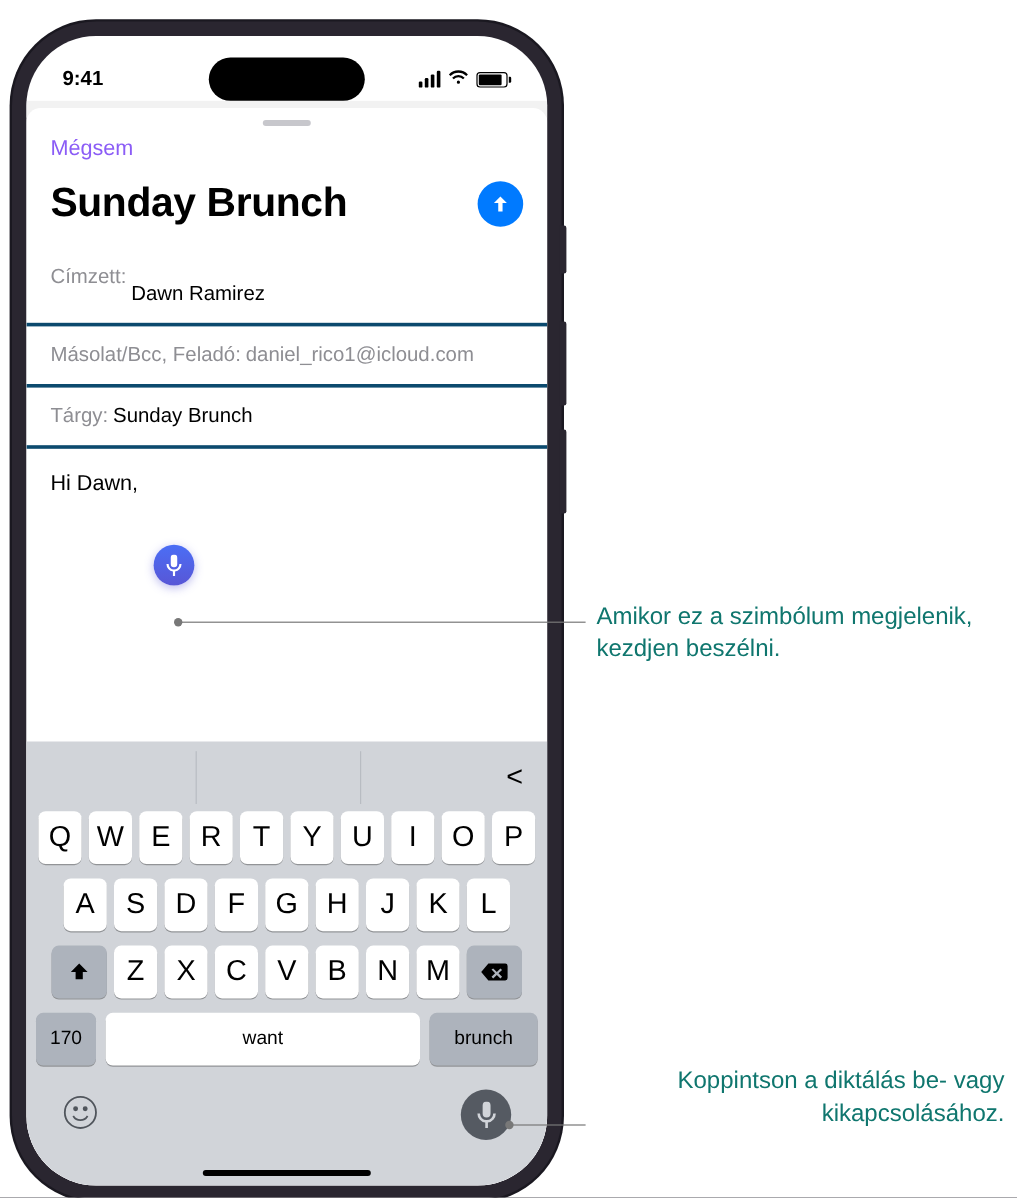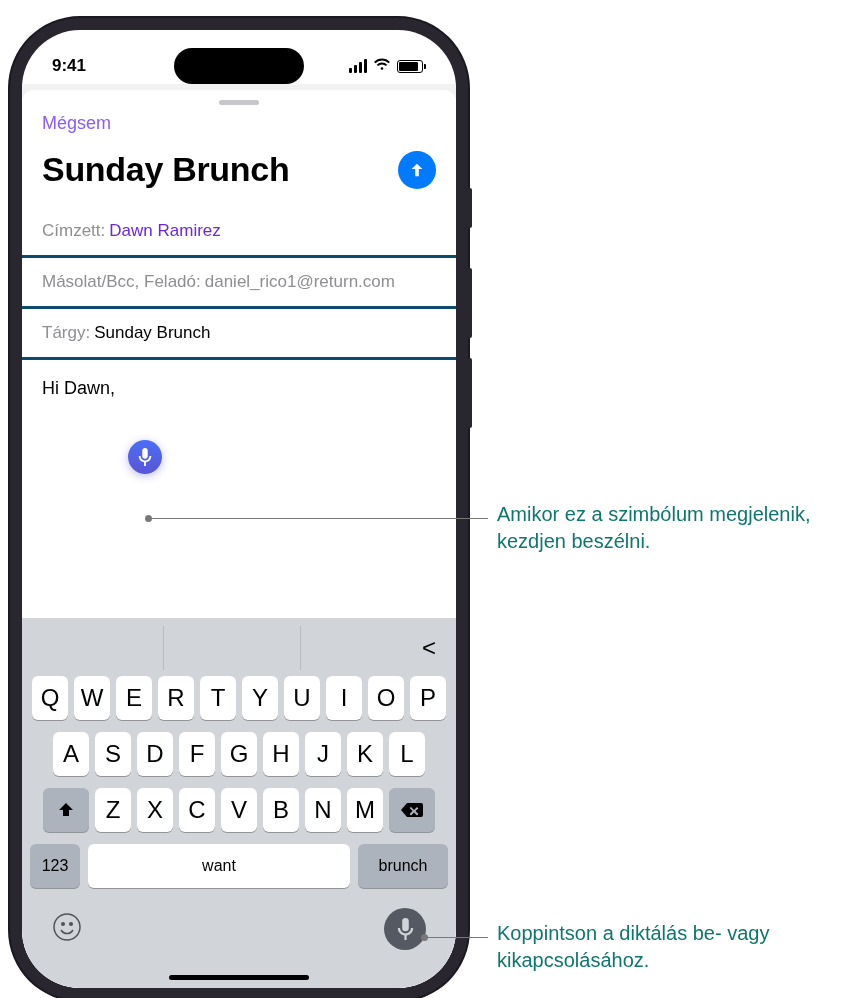--- a/index.html
+++ b/index.html
@@ -95,21 +95,21 @@
     .send-button svg { width: 18px; height: 18px; fill: #fff; }
     .field-row {
       padding: 14px 20px;
       border-bottom: 3px solid #0c4a6e;
       font-size: 17px;
       display: flex;
       gap: 4px;
     }
     .field-label { color: #8e8e93; }
     .field-value { color: #000; }
-    .field-value.link { color: #6d28d9; }
+    .field-value.link { color: #000000; margin-top: 14px; }
     .body-area { padding: 16px 20px; font-size: 18px; line-height: 1.35; position: relative; }
     .body-p { margin-bottom: 18px; }
     .cursor-caret { display: inline-block; width: 2px; height: 22px; background: #007aff; vertical-align: text-top; margin-left: 1px; }
     .dictation-indicator {
       position: absolute;
       left: 106px;
       top: 80px;
       width: 34px; height: 34px;
       background: linear-gradient(180deg, #4b6ef5, #5856d6);
       border-radius: 50%;
@@ -252,21 +252,21 @@
             </svg>
         </div>
       </div>
 
       <div class="field-row">
         <span class="field-label">Címzett:</span>
         <span class="field-value link">Dawn Ramirez</span>
       </div>
       <div class="field-row">
         <span class="field-label">Másolat/Bcc, Feladó:</span>
-        <span class="field-label">daniel_rico1@return.com</span>
+        <span class="field-label">daniel_rico1@icloud.com</span>
       </div>
       <div class="field-row">
         <span class="field-label">Tárgy:</span>
         <span class="field-value">Sunday Brunch</span>
       </div>
 
       <div class="body-area">
         <div class="body-p">Hi Dawn,</div>
         <div class="dictation-indicator">
           <svg viewBox="0 0 14 20">
@@ -319,21 +319,21 @@
             <div class="key">B</div>
             <div class="key">N</div>
             <div class="key">M</div>
             <div class="key func bksp">
               <svg width="24" height="18" viewBox="0 0 24 18">
                 <path d="M7 2L1 9l6 7h14a2 2 0 002-2V4a2 2 0 00-2-2H7zm4 4l3 3 3-3 1.4 1.4L15.4 10l3 3L17 14.4l-3-3-3 3L9.6 13l3-3-3-3L11 6z" fill="#000"></path>
               </svg>
             </div>
           </div>
         <div class="bottom-row">
-          <div class="key func num">123</div>
+          <div class="key func num">170</div>
           <div class="key space">want</div>
           <div class="key return">brunch</div>
         </div>
         <div class="kb-footer">
           <div class="emoji-btn">
             <svg viewBox="0 0 30 30">
                 <circle cx="15" cy="15" r="13"></circle>
                 <circle cx="11" cy="12" r="1.3" fill="#50555c"></circle>
                 <circle cx="19" cy="12" r="1.3" fill="#50555c"></circle>
                 <path d="M9 18c1.5 2.5 4 3.5 6 3.5s4.5-1 6-3.5" fill="none"></path>
@@ -348,13 +348,13 @@
         <div class="home-indicator"></div>
       </div>
     </div>
   </div>
 </div>
 
 <div class="callout-line" style="left: 150px; top: 518px; width: 338px;"></div>
 <div class="callout" style="left: 497px; top: 501px;">Amikor ez a szimbólum megjelenik, kezdjen beszélni.</div>
 
 <div class="callout-line" style="left: 426px; top: 937px; width: 62px;"></div>
-<div class="callout" style="left: 497px; top: 920px;">Koppintson a diktálás be- vagy kikapcsolásához.</div>
+<div class="callout" style="left: 497px; top: 888px; text-align: right;">Koppintson a diktálás be- vagy kikapcsolásához.</div>
 
 </body></html>

